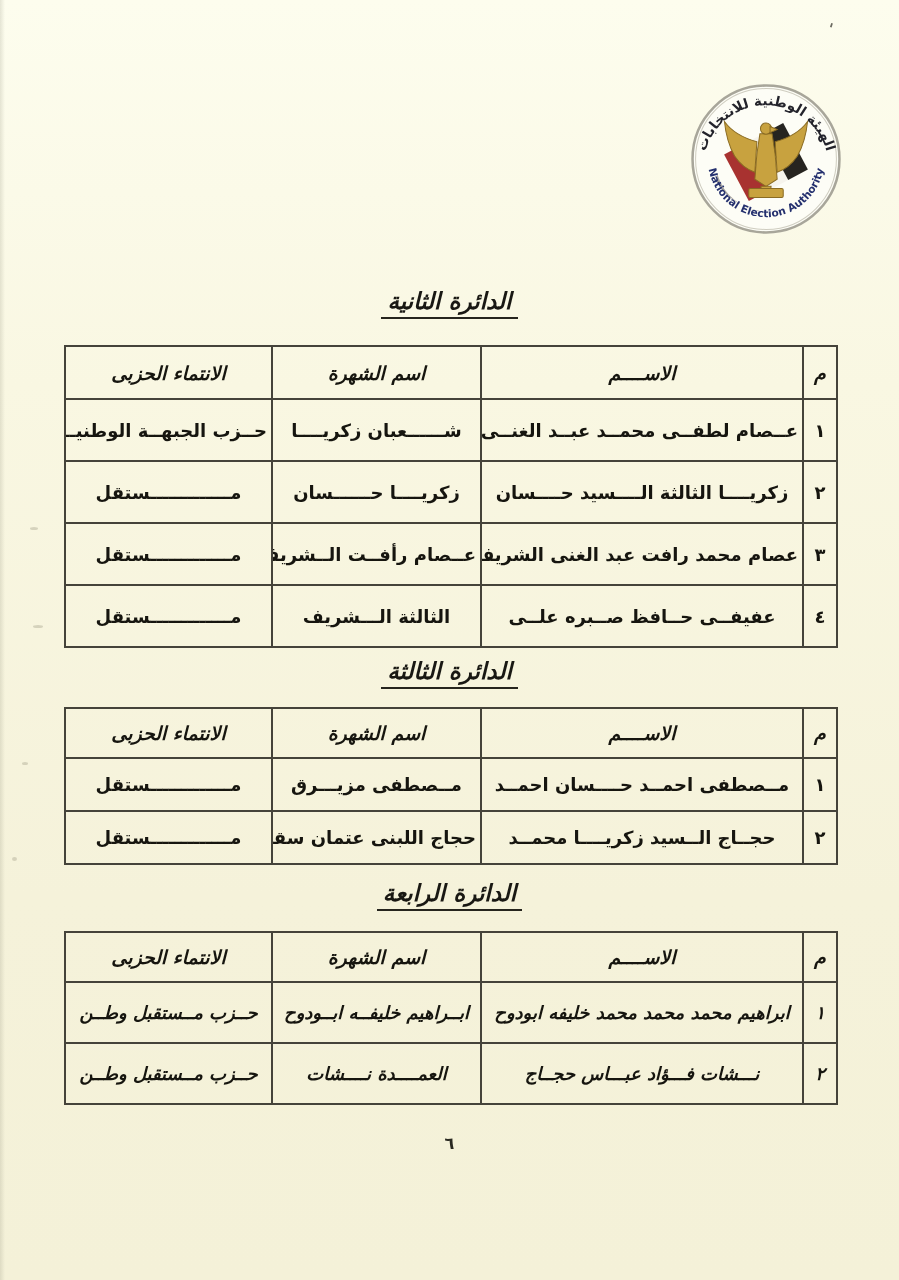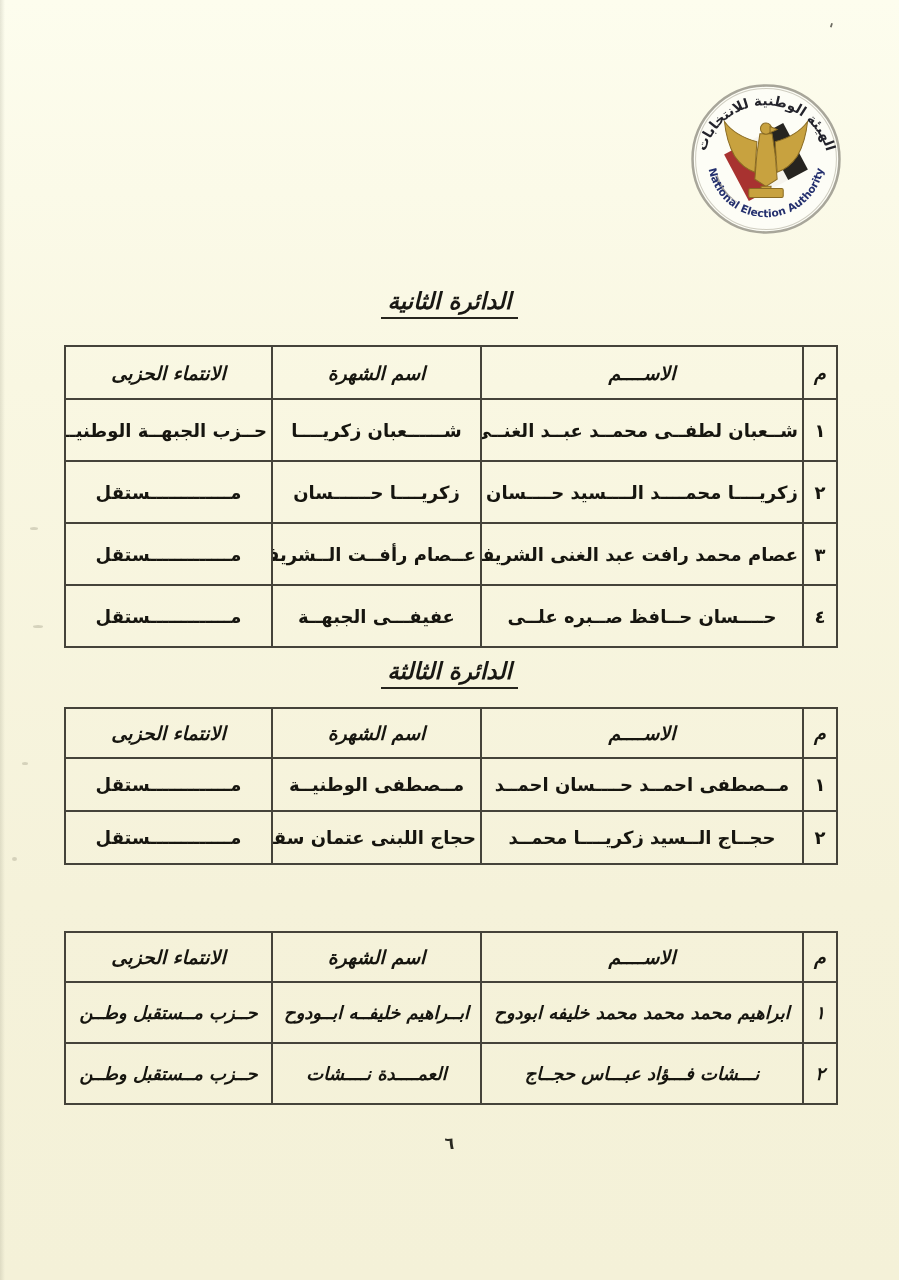--- a/index.html
+++ b/index.html
@@ -102,40 +102,40 @@
       </colgroup>
     <tbody>
         <tr>
       <th>م</th>
       <th>الاســــم</th>
       <th>اسم الشهرة</th>
       <th>الانتماء الحزبى</th>
     </tr>
     <tr>
       <td>١</td>
-      <td>شــعبان لطفــى محمــد عبــد الغنــى</td>
+      <td>عــصام لطفــى محمــد عبــد الغنــى</td>
       <td>شــــــعبان زكريــــا</td>
       <td>حــزب الجبهــة الوطنيــة</td>
     </tr>
     <tr>
       <td>٢</td>
-      <td>زكريــــا محمــــد الــــسيد حــــسان</td>
+      <td>زكريــــا الثالثة الــــسيد حــــسان</td>
       <td>زكريــــا حــــــسان</td>
       <td>مـــــــــــــستقل</td>
     </tr>
     <tr>
       <td>٣</td>
       <td>عصام محمد رافت عبد الغنى الشريف</td>
       <td>عــصام رأفــت الــشريف</td>
       <td>مـــــــــــــستقل</td>
     </tr>
     <tr>
       <td>٤</td>
-      <td>حــــسان حــافظ صــبره علــى</td>
-      <td>عفيفـــى الجبهــة</td>
+      <td>عفيفــى حــافظ صــبره علــى</td>
+      <td>الثالثة الـــشريف</td>
       <td>مـــــــــــــستقل</td>
     </tr>
   </tbody>
     </table>
 
   <div class="section-title" style="top:658px;margin-left:12px;">
     <span>الدائرة الثالثة</span>
   </div>
 
   <table class="tbl t2" style="top:707px;">
@@ -148,32 +148,35 @@
     <tbody>
         <tr>
       <th>م</th>
       <th>الاســــم</th>
       <th>اسم الشهرة</th>
       <th>الانتماء الحزبى</th>
     </tr>
     <tr>
       <td>١</td>
       <td>مــصطفى احمــد حــــسان احمــد</td>
-      <td>مــصطفى الوطنيــة</td>
+      <td>مــصطفى مزيـــرق</td>
       <td>مـــــــــــــستقل</td>
     </tr>
     <tr>
       <td>٢</td>
       <td>حجــاج الــسيد زكريــــا محمــد</td>
       <td>حجاج اللبنى عتمان سقاو</td>
       <td>مـــــــــــــستقل</td>
     </tr>
   </tbody>
     </table>
 
+  <div class="section-title" style="top:880px;">
+    <span>الدائرة الرابعة</span>
+  </div>
 
   <table class="tbl t3" style="top:931px;">
     <colgroup>
         <col class="col-num">
         <col class="col-name">
         <col class="col-shohra">
         <col class="col-party">
       </colgroup>
     <tbody>
         <tr>

